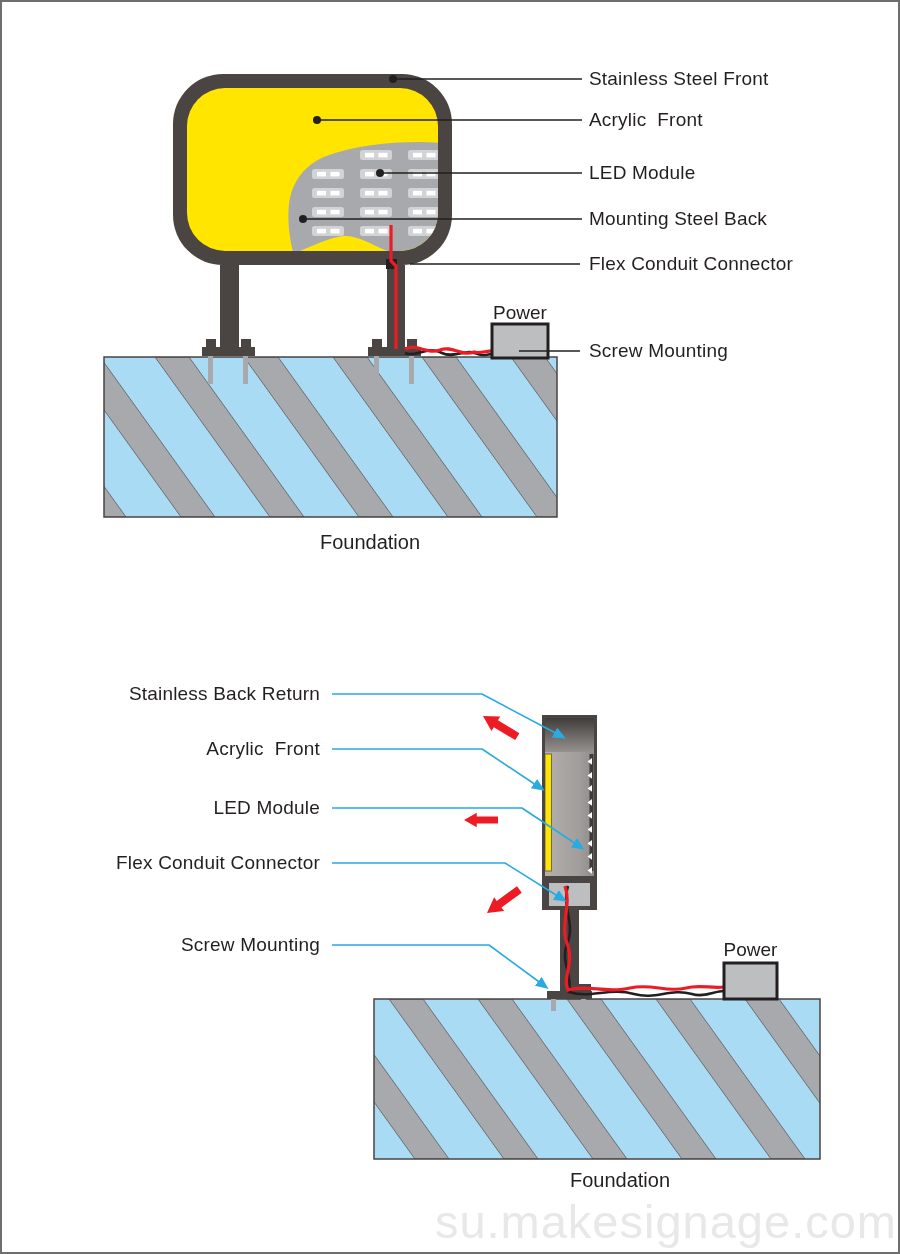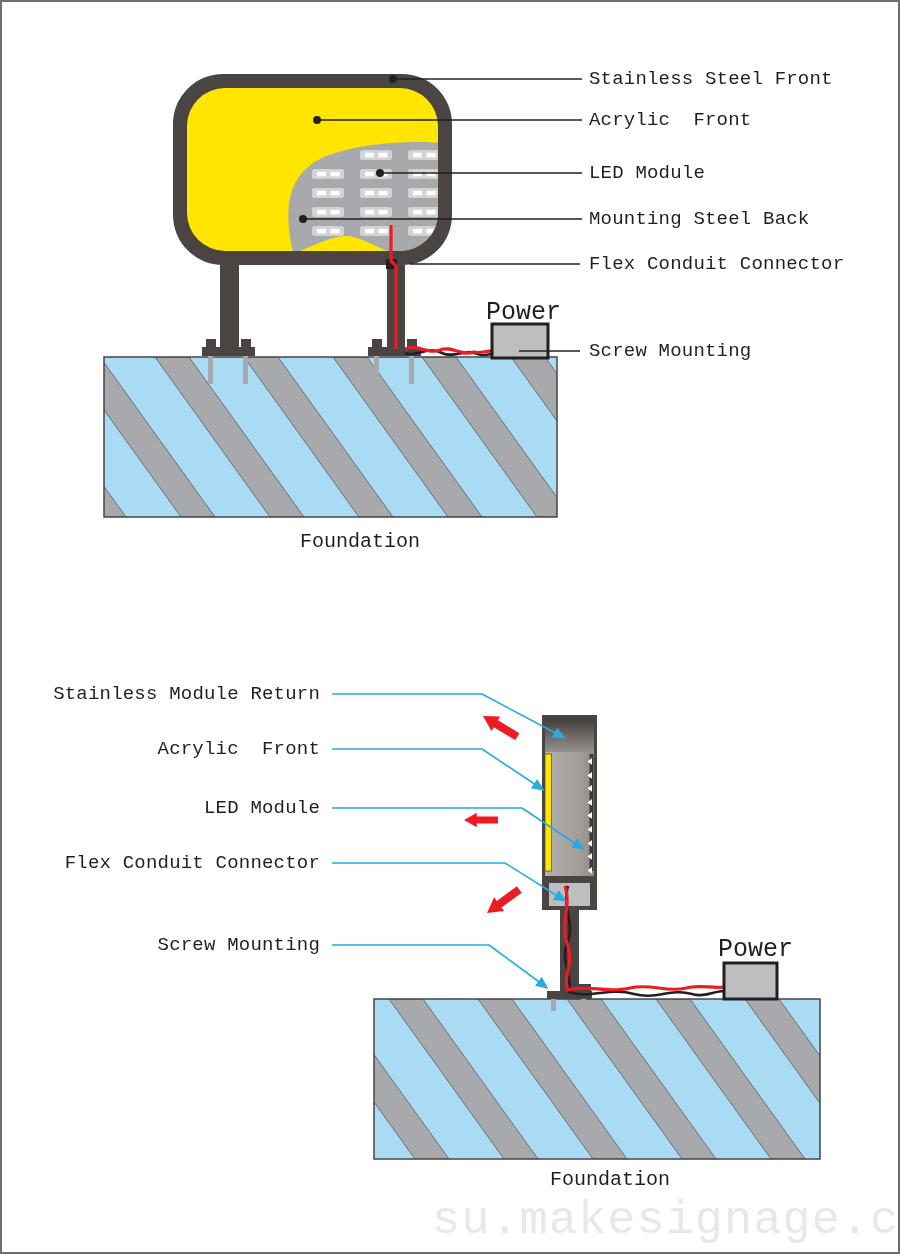--- a/index.html
+++ b/index.html
@@ -1,24 +1,24 @@
 <!DOCTYPE html>
 <html style="--c-yellow: #FFE500; --c-frame: #4A4443; --c-panel-gray: #A7A9AC; --c-module-gray: #D1D3D4; --c-foundation-blue: #A9DBF5; --c-stripe-gray: #A7A9AC; --c-stripe-edge: #6D6E71; --c-wire-red: #ED1C24; --c-wire-black: #231F20; --c-leader-black: #231F20; --c-leader-blue: #29ABE2; --c-arrow-red: #ED1C24; --c-box-gray: #BCBEC0; --c-text: #231F20; --c-watermark-gray: #E8E8E8;"><head>
 <meta charset="utf-8">
 <style>
   html,body{margin:0;padding:0;background:#fff;}
   #page{position:relative;width:900px;height:1254px;background:#fff;overflow:hidden;
         box-sizing:border-box;border:2px solid #6e6e6e;
-        font-family:Liberation Mono, monospace;}
+        font-family:Liberation Sans, sans-serif;}
   #diagram-svg{position:absolute;left:0;top:0;width:900px;height:1254px;}
   .lbl{position:absolute;height:22px;line-height:22px;font-size:19px;color:var(--c-text,#231F20);
        white-space:pre;letter-spacing:0.2px;}
   .lbl-left{left:587px;text-align:left;}
   .lbl-right{right:578px;text-align:right;}
-  .cap{position:absolute;height:22px;line-height:22px;font-size:25px;color:var(--c-text,#231F20);
+  .cap{position:absolute;height:22px;line-height:22px;font-size:19px;color:var(--c-text,#231F20);
        text-align:center;white-space:pre;}
   .cap-big{font-size:20px;text-align:right;}
   #watermark{position:absolute;left:430px;top:1192px;width:465px;text-align:right;
              font-size:47px;letter-spacing:1px;color:var(--c-watermark-gray,#E8E8E8);
              white-space:pre;}
 </style>
 </head>
 <body>
 
 <div id="page">
@@ -214,21 +214,21 @@
 
 <div class="lbl lbl-left" style="top:66px">Stainless Steel Front</div>
 <div class="lbl lbl-left" style="top:107px">Acrylic  Front</div>
 <div class="lbl lbl-left" style="top:160px">LED Module</div>
 <div class="lbl lbl-left" style="top:206px">Mounting Steel Back</div>
 <div class="lbl lbl-left" style="top:251px">Flex Conduit Connector</div>
 <div class="lbl lbl-left" style="top:338px">Screw Mounting</div>
 <div class="cap" style="left:484px;top:300px;width:68px">Power</div>
 <div class="cap cap-big" style="left:238px;top:529px;width:180px">Foundation</div>
 
-<div class="lbl lbl-right" style="top:681px">Stainless Module Return</div>
+<div class="lbl lbl-right" style="top:681px">Stainless Back Return</div>
 <div class="lbl lbl-right" style="top:736px">Acrylic  Front</div>
 <div class="lbl lbl-right" style="top:795px">LED Module</div>
 <div class="lbl lbl-right" style="top:850px">Flex Conduit Connector</div>
 <div class="lbl lbl-right" style="top:932px">Screw Mounting</div>
 <div class="cap" style="left:716px;top:937px;width:65px">Power</div>
 <div class="cap cap-big" style="left:488px;top:1167px;width:180px">Foundation</div>
 
 <div id="watermark">su.makesignage.com</div>
 
 </div>

